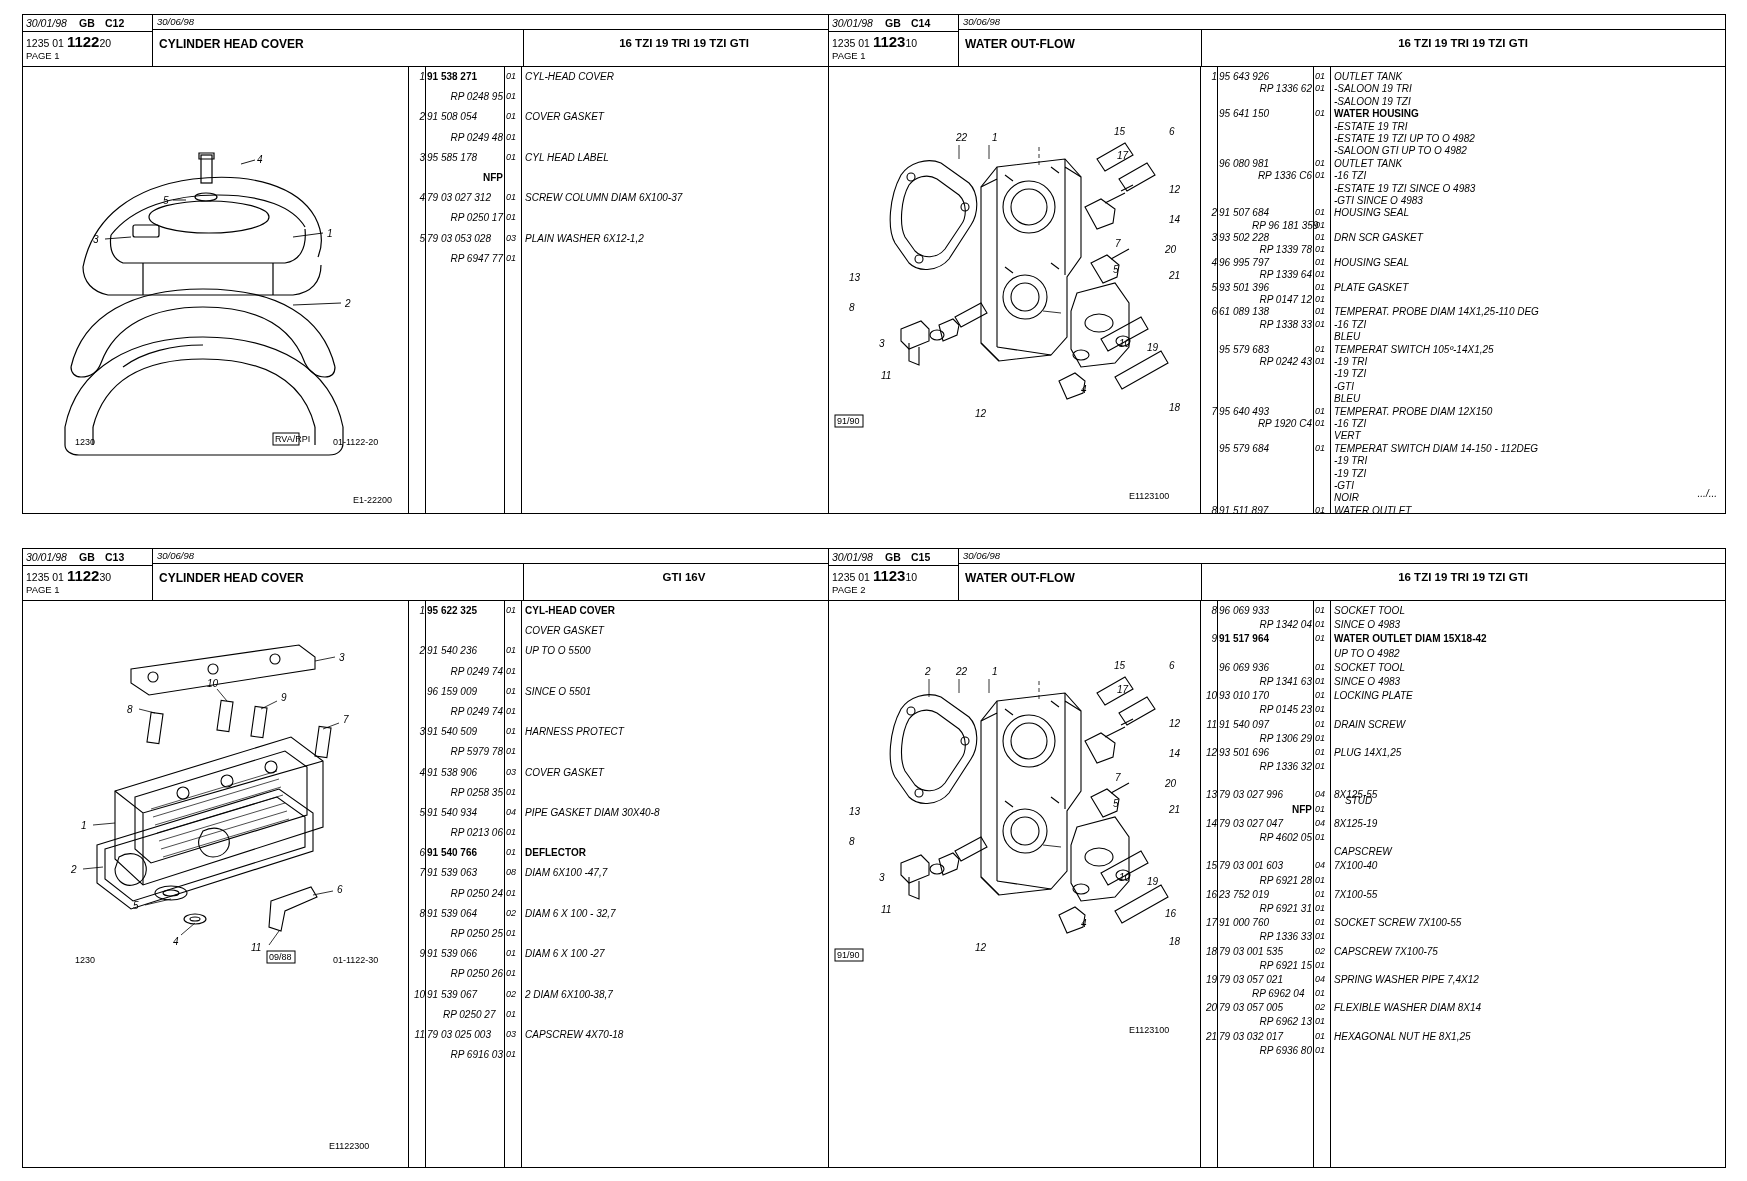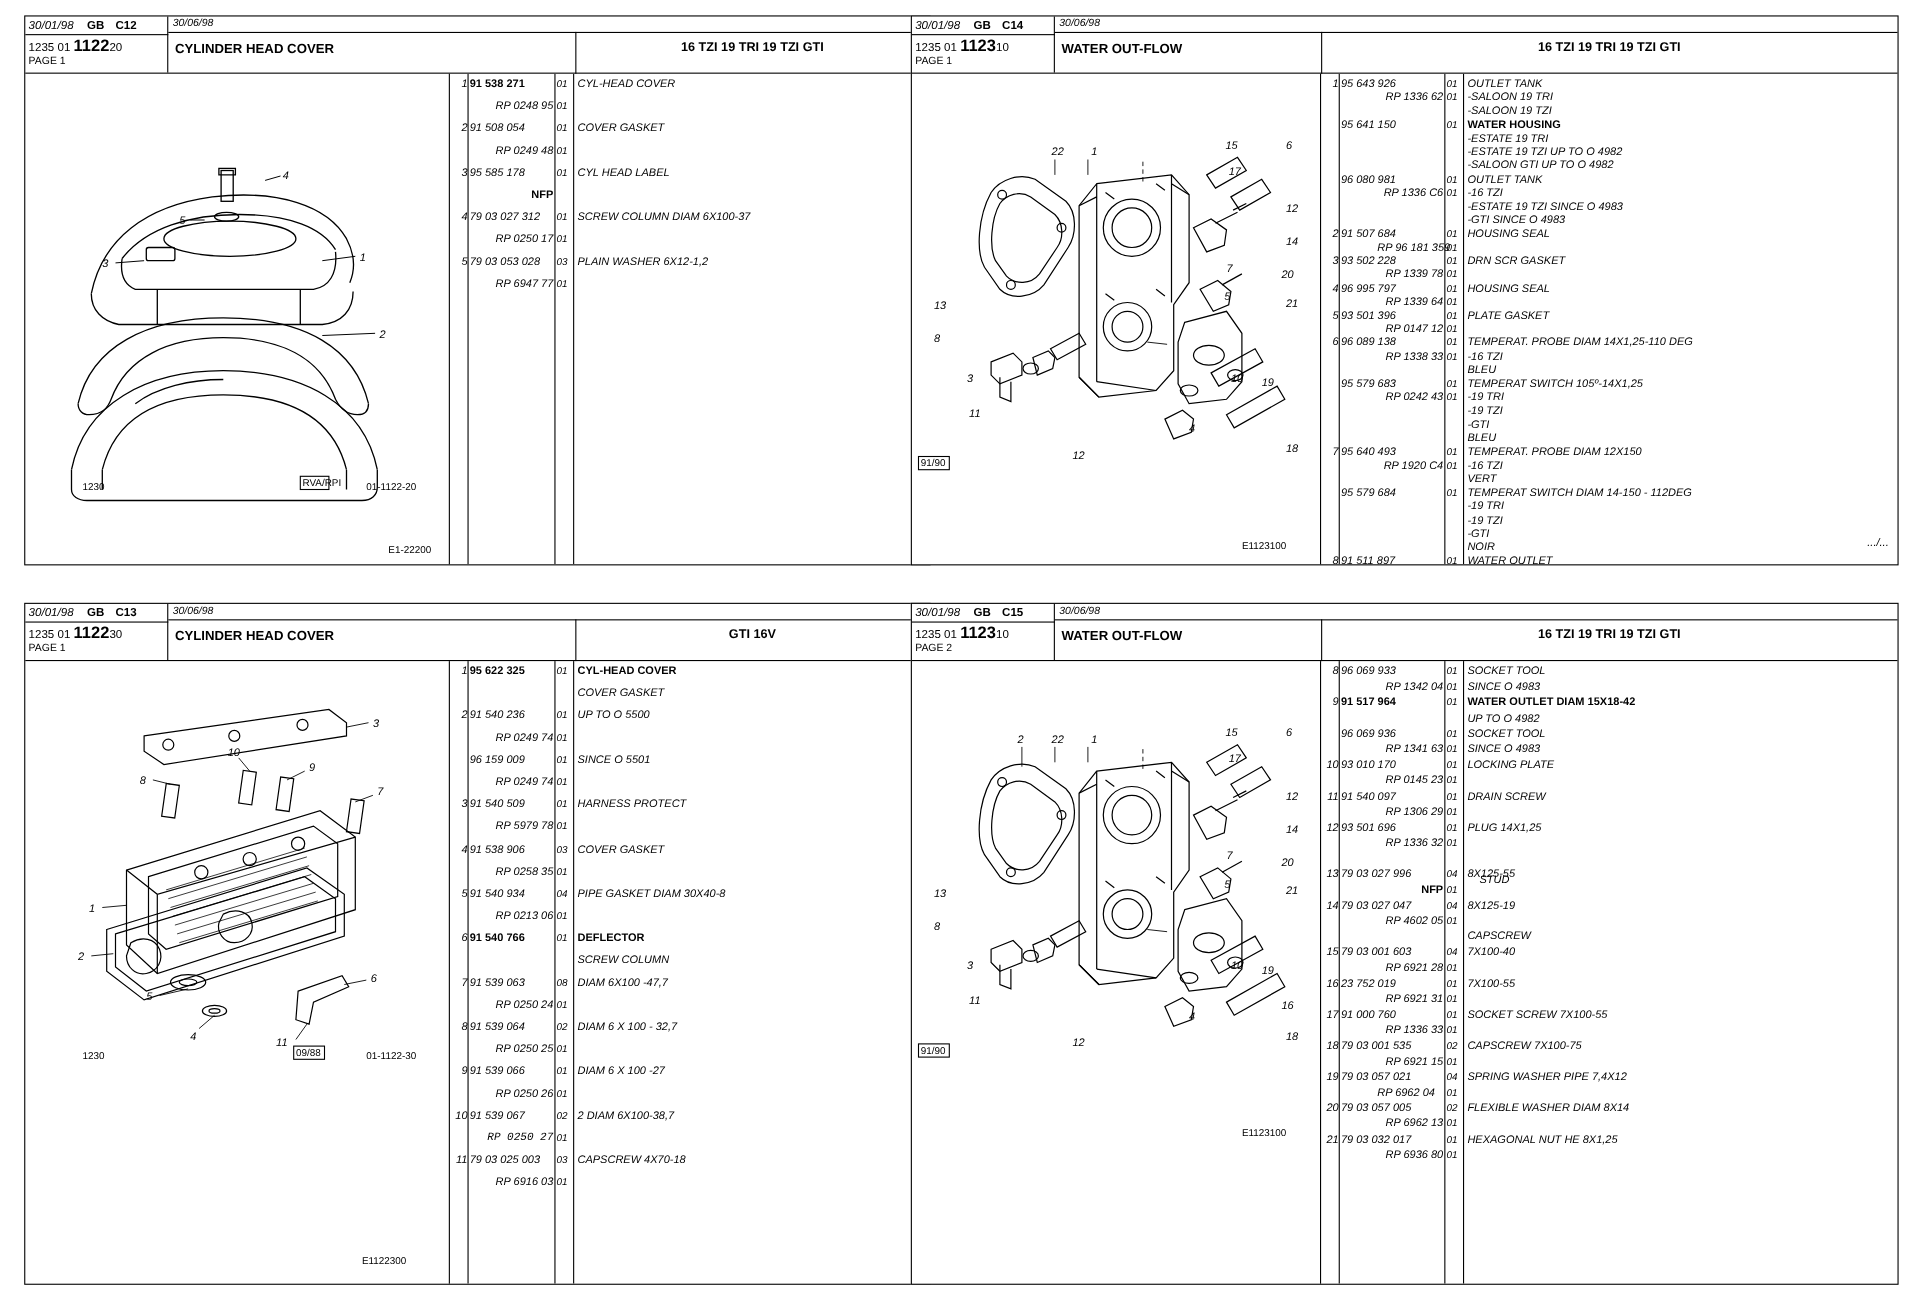--- a/index.html
+++ b/index.html
@@ -356,21 +356,21 @@
               <span class="ref2">93 501 396</span>
               <span class="qty" style="left: 114px;">01</span>
               <span class="desc" style="left: 133px;">PLATE GASKET</span>
             </div>
             <div class="row" style="height: 12.4px;">
               <span class="rp" style="left: 51px; width: 60px; text-align: right;">RP  0147 12</span>
               <span class="qty" style="left: 114px;">01</span>
             </div>
             <div class="row" style="height: 12.4px;">
               <span class="itm">6</span>
-              <span class="ref2">96 089 138</span>
+              <span class="ref2">61 089 138</span>
               <span class="qty" style="left: 114px;">01</span>
               <span class="desc" style="left: 133px;">TEMPERAT. PROBE DIAM 14X1,25-110 DEG</span>
             </div>
             <div class="row" style="height: 12.4px;">
               <span class="rp" style="left: 51px; width: 60px; text-align: right;">RP  1338 33</span>
               <span class="qty" style="left: 114px;">01</span>
               <span class="desc" style="left: 133px;">-16 TZI</span>
             </div>
             <div class="row" style="height: 12.4px;">
               <span class="desc" style="left: 133px;">BLEU</span>
@@ -597,23 +597,20 @@
               <span class="rp" style="left: 34px; width: 60px; text-align: right;">RP  0213 06</span>
               <span class="qty" style="left: 97px;">01</span>
             </div>
             <div class="row" style="height: 20.2px;">
               <span class="itm">6</span>
               <span class="ref2 b">91 540 766</span>
               <span class="qty" style="left: 97px;">01</span>
               <span class="desc b" style="left: 116px;">DEFLECTOR</span>
             </div>
             <div class="row" style="height: 20.2px;">
-              <span class="desc" style="left: 116px;">SCREW COLUMN</span>
-            </div>
-            <div class="row" style="height: 20.2px;">
               <span class="itm">7</span>
               <span class="ref2">91 539 063</span>
               <span class="qty" style="left: 97px;">08</span>
               <span class="desc" style="left: 116px;">DIAM 6X100 -47,7</span>
             </div>
             <div class="row" style="height: 20.2px;">
               <span class="rp" style="left: 34px; width: 60px; text-align: right;">RP  0250 24</span>
               <span class="qty" style="left: 97px;">01</span>
             </div>
             <div class="row" style="height: 20.2px;">
@@ -636,21 +633,21 @@
               <span class="rp" style="left: 34px; width: 60px; text-align: right;">RP  0250 26</span>
               <span class="qty" style="left: 97px;">01</span>
             </div>
             <div class="row" style="height: 20.2px;">
               <span class="itm">10</span>
               <span class="ref2">91 539 067</span>
               <span class="qty" style="left: 97px;">02</span>
               <span class="desc" style="left: 116px;">2 DIAM 6X100-38,7</span>
             </div>
             <div class="row" style="height: 20.2px;">
-              <span class="rp" style="left: 34px; width: 60px; text-align: center; font-family: Liberation Mono, monospace;">RP  0250 27</span>
+              <span class="rp" style="left: 34px; width: 60px; text-align: left;">RP  0250 27</span>
               <span class="qty" style="left: 97px;">01</span>
             </div>
             <div class="row" style="height: 20.2px;">
               <span class="itm">11</span>
               <span class="ref2">79 03 025 003</span>
               <span class="qty" style="left: 97px;">03</span>
               <span class="desc" style="left: 116px;">CAPSCREW 4X70-18</span>
             </div>
             <div class="row" style="height: 20.2px;">
               <span class="rp" style="left: 34px; width: 60px; text-align: right;">RP  6916 03</span>

